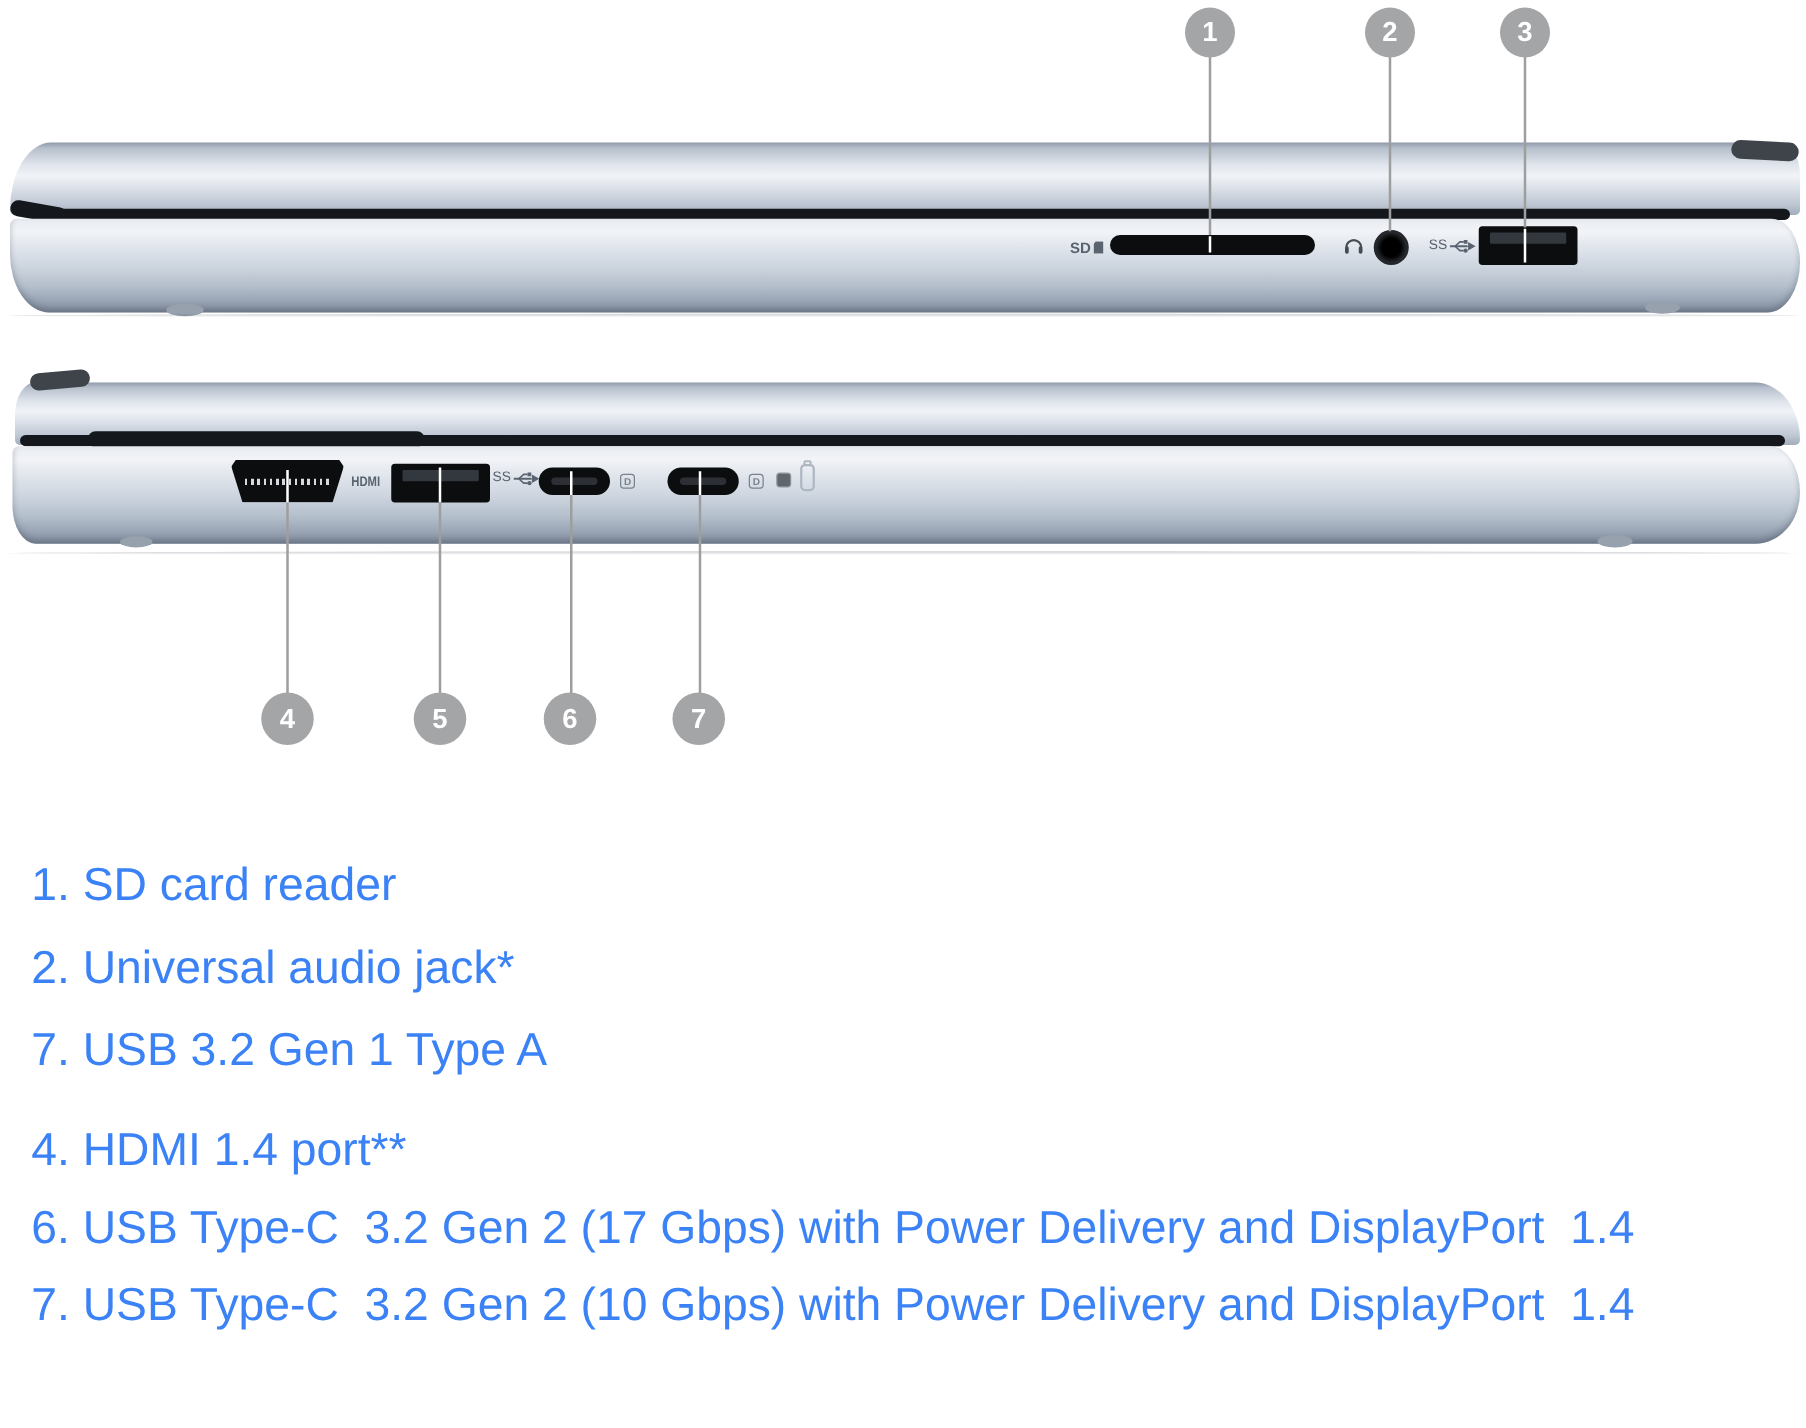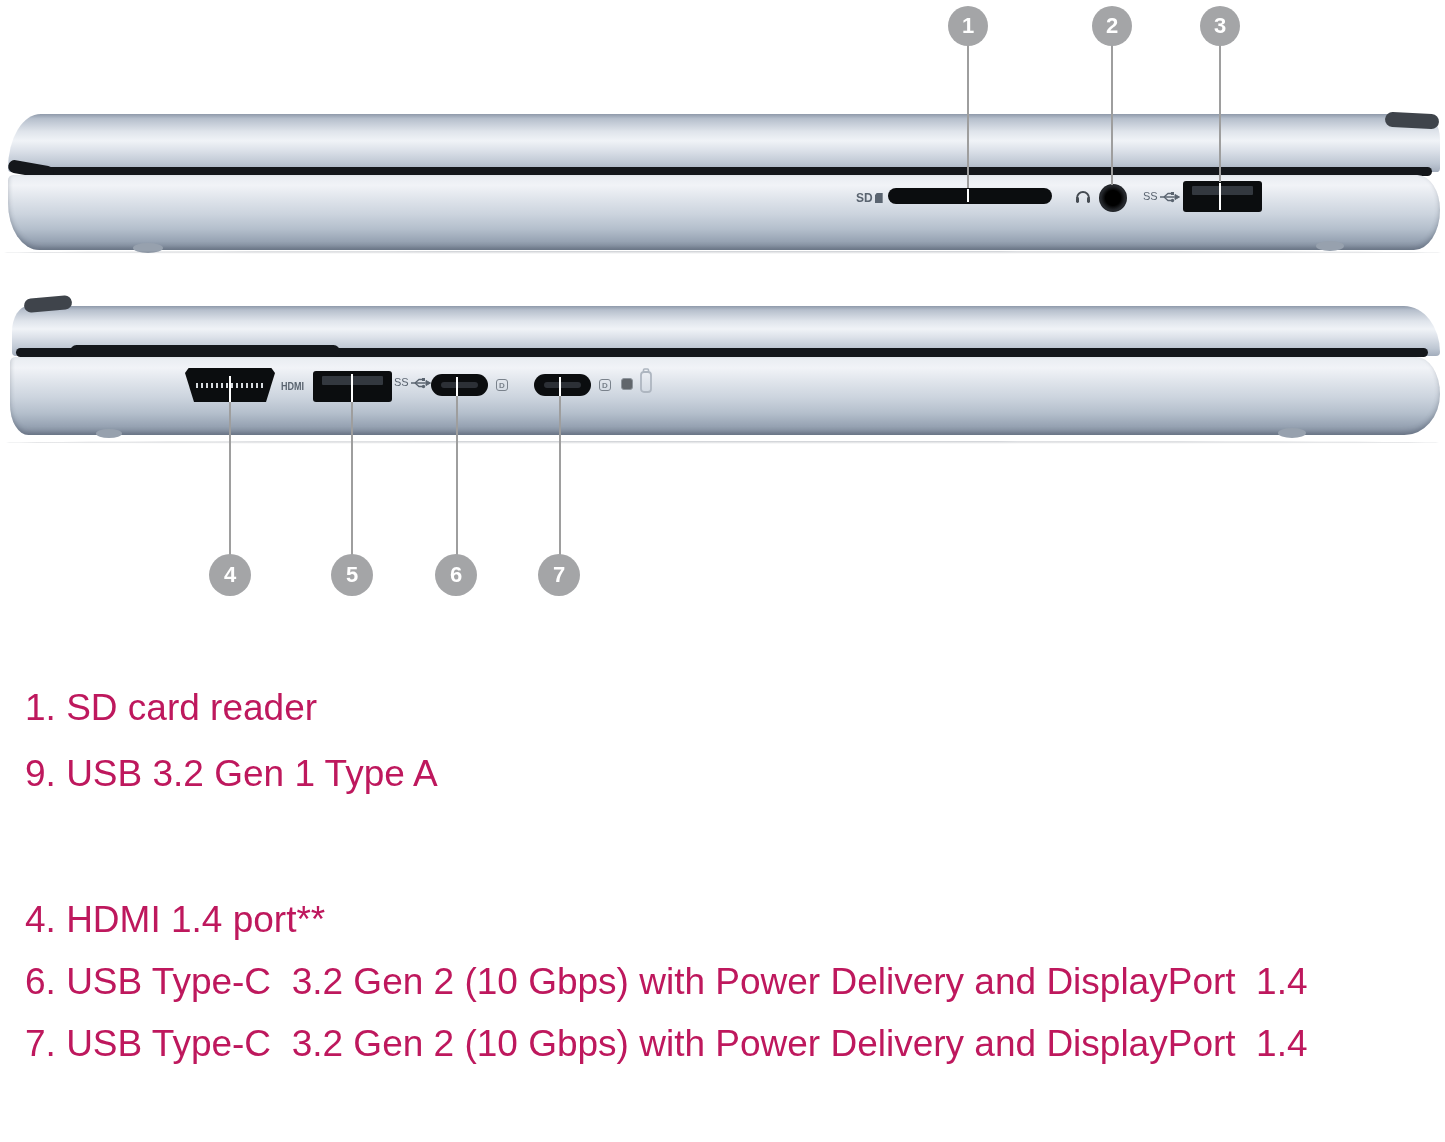--- a/index.html
+++ b/index.html
@@ -56,21 +56,21 @@
   
   .callout{
     position:absolute;width:40px;height:40px;border-radius:50%;
     background:#a4a5a7;color:#ffffff;font-size:22px;font-weight:bold;
     display:flex;align-items:center;justify-content:center;
   }
   .callout.big{width:42px;height:42px;}
   .cline{position:absolute;width:2px;background:#9e9e9e;}
   .cline.white{background:#ffffff;}
   
-  .legend-block{position:absolute;left:25px;color:#be185d;font-size:37px;}
+  .legend-block{position:absolute;left:25px;color:#3b82f6;font-size:37px;}
   .legend-a{top:686px;}
   .legend-a .legend-line{height:66px;}
   .legend-b{top:898px;}
   .legend-b .legend-line{height:62px;}
   .legend-line{white-space:pre-wrap;line-height:1.2;}
 </style>
 </head>
 <body>
 
 <div id="stage">
@@ -197,21 +197,22 @@
     </div>
   <div class="callout big" style="left:435px;top:554px;">
       <span>6</span>
     </div>
   <div class="callout big" style="left:538px;top:554px;">
       <span>7</span>
     </div>
 
   <div class="legend-block legend-a">
     <div class="legend-line">1. SD card reader</div>
-    <div class="legend-line">9. USB 3.2 Gen 1 Type A</div>
+    <div class="legend-line">2. Universal audio jack*</div>
+    <div class="legend-line">7. USB 3.2 Gen 1 Type A</div>
   </div>
   <div class="legend-block legend-b">
     <div class="legend-line">4. HDMI 1.4 port**</div>
-    <div class="legend-line">6. USB Type-C  3.2 Gen 2 (10 Gbps) with Power Delivery and DisplayPort  1.4</div>
+    <div class="legend-line">6. USB Type-C  3.2 Gen 2 (17 Gbps) with Power Delivery and DisplayPort  1.4</div>
     <div class="legend-line">7. USB Type-C  3.2 Gen 2 (10 Gbps) with Power Delivery and DisplayPort  1.4</div>
   </div>
 
 </div>
 
 </body></html>

